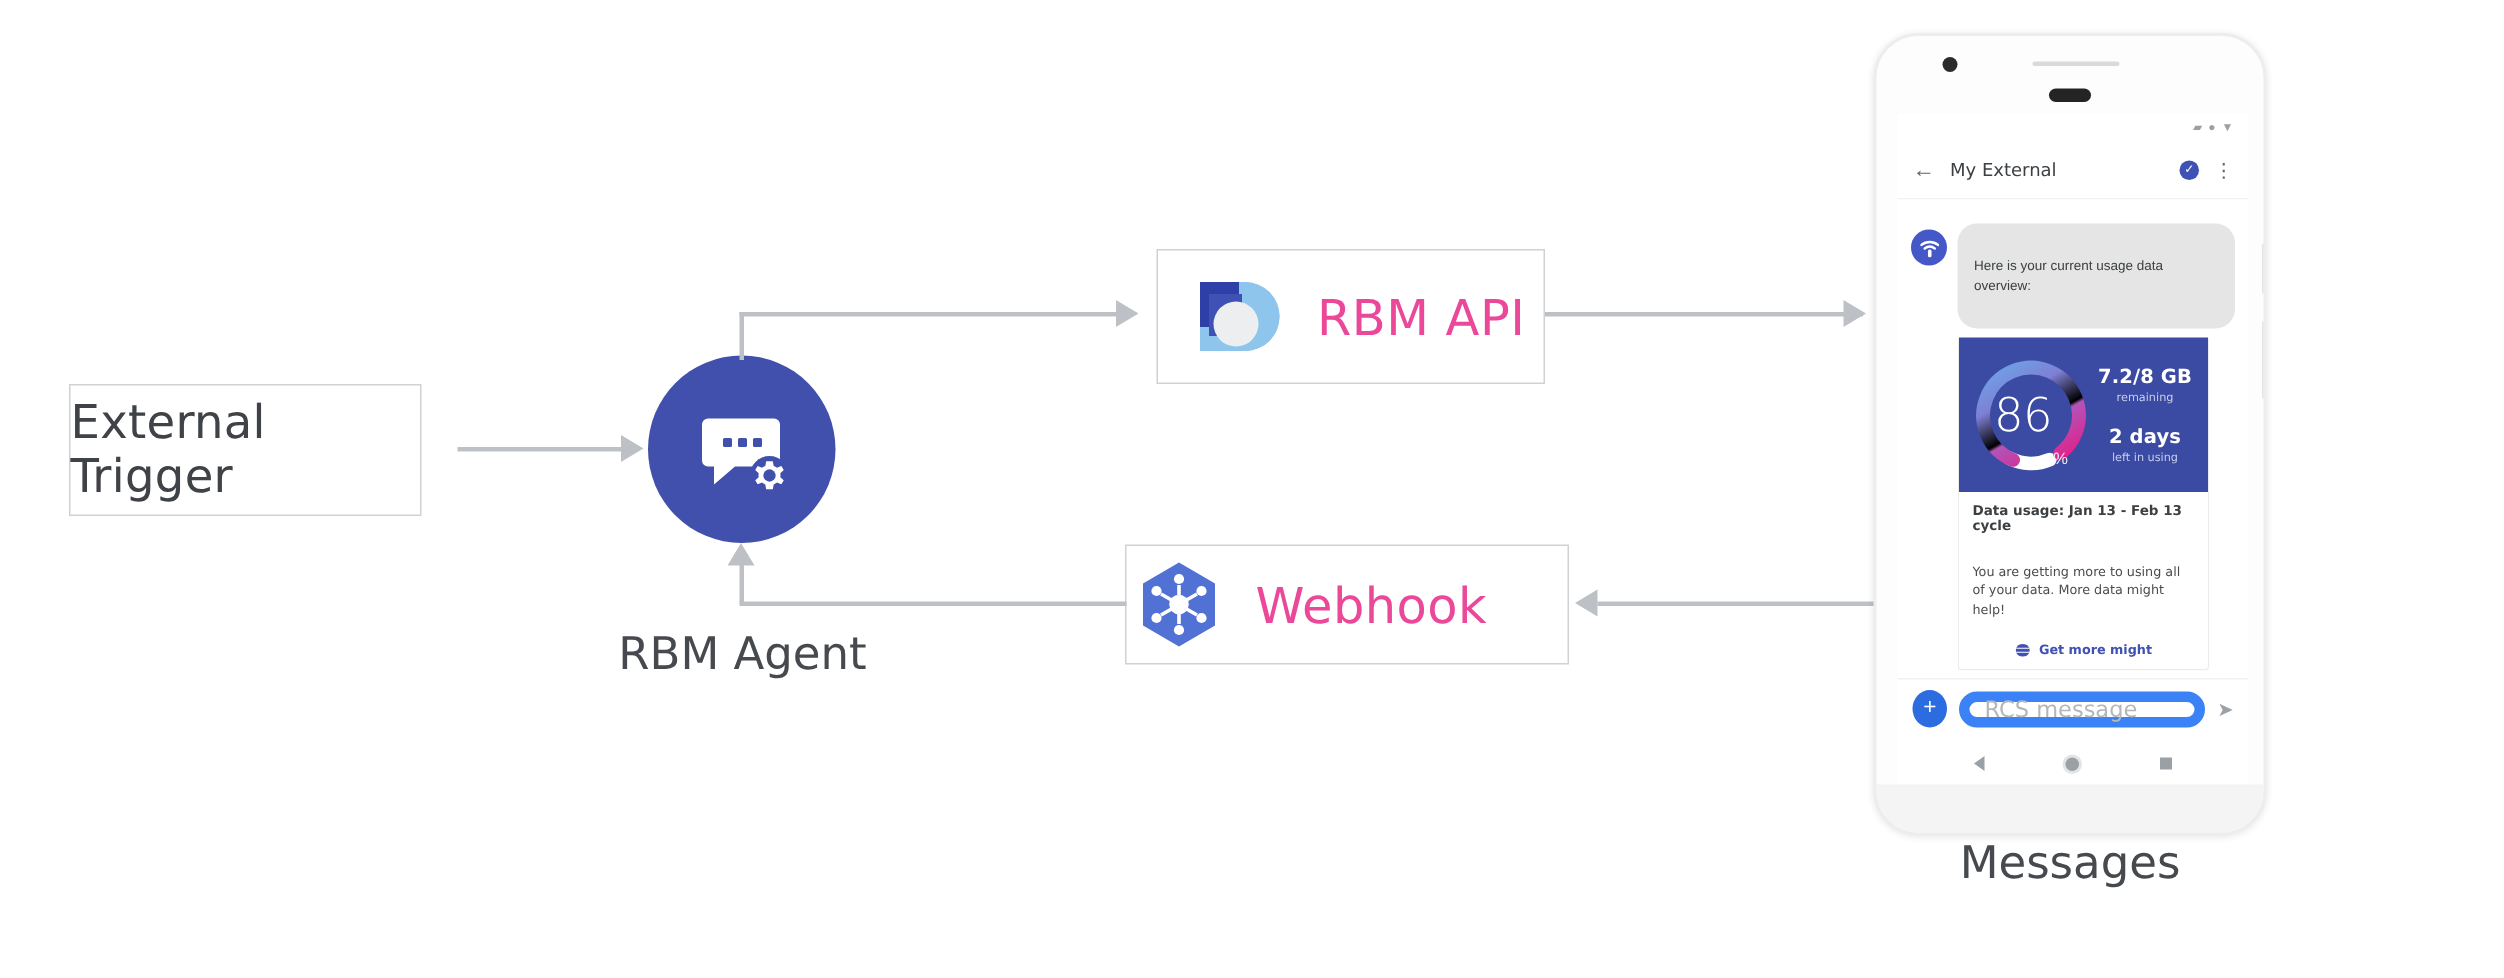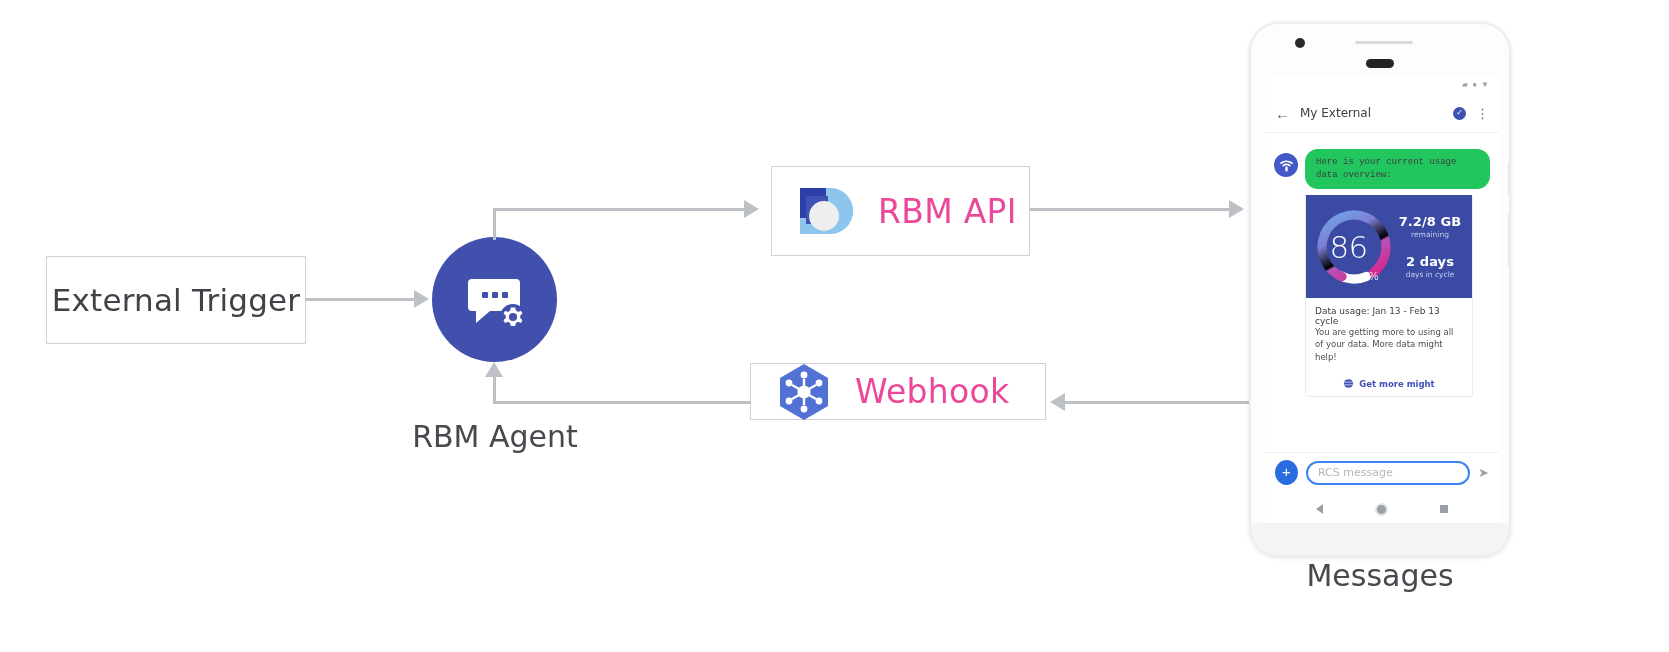--- a/index.html
+++ b/index.html
@@ -27,21 +27,21 @@
     border: 1.5px solid #cfd2d4;
     background: #ffffff;
     box-sizing: border-box;
     display: flex;
     align-items: center;
   }
 
   #external-trigger {
     left: 46px;
     top: 256px;
-    width: 260px;
+    width: 235px;
     height: 88px;
     justify-content: center;
   }
   #external-trigger .label {
     font-size: 31px;
     font-weight: 400;
     color: #3f4246;
     letter-spacing: .2px;
     font-family: "DejaVu Sans", sans-serif;
   }
@@ -51,22 +51,22 @@
     top: 166px;
     width: 259px;
     height: 90px;
     padding-left: 22px;
     gap: 22px;
   }
   #webhook-box {
     left: 750px;
     top: 363px;
     width: 296px;
-    height: 57px;
-    padding-left: 22px;
+    height: 80px;
+    padding-left: 4px;
     gap: 20px;
   }
   .node-label {
     font-size: 33px;
     font-weight: 400;
     color: #ec4899;
     letter-spacing: .3px;
     font-family: "DejaVu Sans", sans-serif;
   }
 
@@ -241,28 +241,28 @@
   }
   #agent-avatar {
     width: 24px; height: 24px;
     min-width: 24px;
     border-radius: 50%;
     background: #4558c8;
     display: flex; align-items: center; justify-content: center;
     margin-top: 4px;
   }
   #msg-bubble {
-    background: #22c55e;
+    background: #e5e5e5;
     border-radius: 13px;
-    padding: 7px 11px;
+    padding: 22px 11px;
     font-size: 9px;
     line-height: 1.45;
     color: #3c4043;
     max-width: 168px;
-    font-family: Liberation Mono, monospace;
+    font-family: Liberation Sans, sans-serif;
   }
 
   
   #rich-card {
     margin: 6px 0 0 31px;
     width: 168px;
     border: 1px solid #ececec;
     border-top: none;
     border-radius: 0 0 3px 3px;
     background: #fff;
@@ -321,23 +321,23 @@
     margin-top: 1px;
     font-family: "DejaVu Sans", sans-serif;
   }
   .stat-gap { height: 15px; }
 
   #card-body {
     padding: 8px 9px 6px 9px;
   }
   #card-title {
     font-size: 9px;
-    font-weight: 400;
+    font-weight: 700;
     color: #3c4043;
-    margin-bottom: 0;
+    margin-bottom: 20px;
     font-family: "DejaVu Sans", sans-serif;
   }
   #card-desc {
     font-size: 8.5px;
     line-height: 1.45;
     color: #4a4d50;
     font-family: "DejaVu Sans", sans-serif;
   }
   #card-action-row {
     display: flex;
@@ -374,28 +374,28 @@
     background: #2b6ce0;
     color: #fff;
     display: flex; align-items: center; justify-content: center;
     font-size: 15px;
     line-height: 0;
     padding-bottom: 2px;
   }
   #composer-input {
     flex: 1;
     height: 24px;
-    border: 2px solid #3b82f6;
+    border: 7px solid #3b82f6;
     border-radius: 13px;
     background: #fff;
     display: flex;
     align-items: center;
     padding: 0 10px;
     box-sizing: border-box;
-    font-size: 11px;
+    font-size: 15px;
     color: #b4b7ba;
     font-family: "DejaVu Sans", sans-serif;
   }
   #send-icon { color: #9aa0a6; font-size: 13px; line-height: 1; }
 
   
   #nav-bar {
     position: absolute;
     left: 0; bottom: 0;
     width: 100%;
@@ -559,21 +559,21 @@
               <div id="donut-center">
                 <span id="donut-pct">86</span>
                 <span id="donut-pct-sym">%</span>
               </div>
             </div>
             <div id="hero-stats">
               <div class="stat-primary">7.2/8 GB</div>
               <div class="stat-secondary">remaining</div>
               <div class="stat-gap"></div>
               <div class="stat-primary">2 days</div>
-              <div class="stat-secondary">days in cycle</div>
+              <div class="stat-secondary">left in using</div>
             </div>
           </div>
           <div id="card-body">
             <div id="card-title">Data usage: Jan 13 - Feb 13 cycle</div>
             <div id="card-desc">You are getting more to using all of your data. More data might help!</div>
           </div>
           <div id="card-action-row">
             <svg width="11" height="11" viewBox="0 0 24 24">
               <circle cx="12" cy="12" r="10" fill="#3f51b5"></circle>
               <path d="M12 2 a14 10 0 0 0 0 20 a14 10 0 0 0 0 -20 M2.5 9 h19 M2.5 15 h19" stroke="#ffffff" stroke-width="1.5" fill="none"></path>

